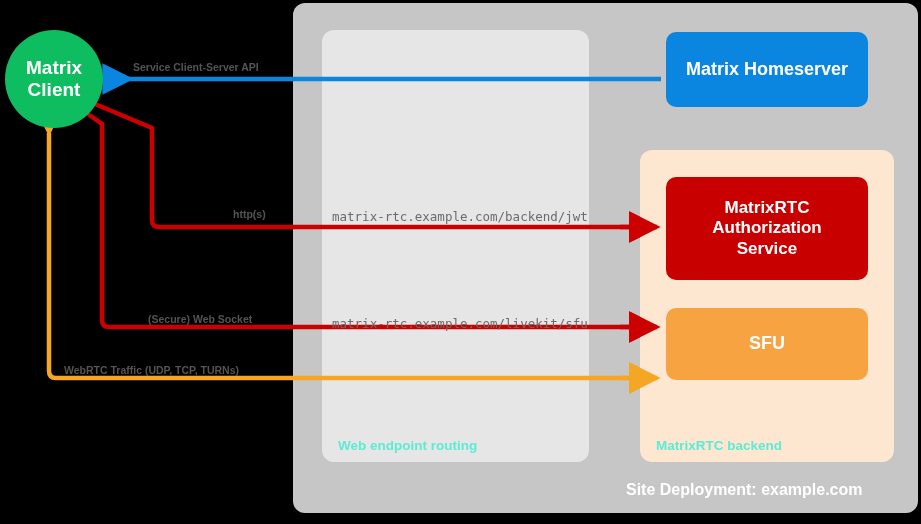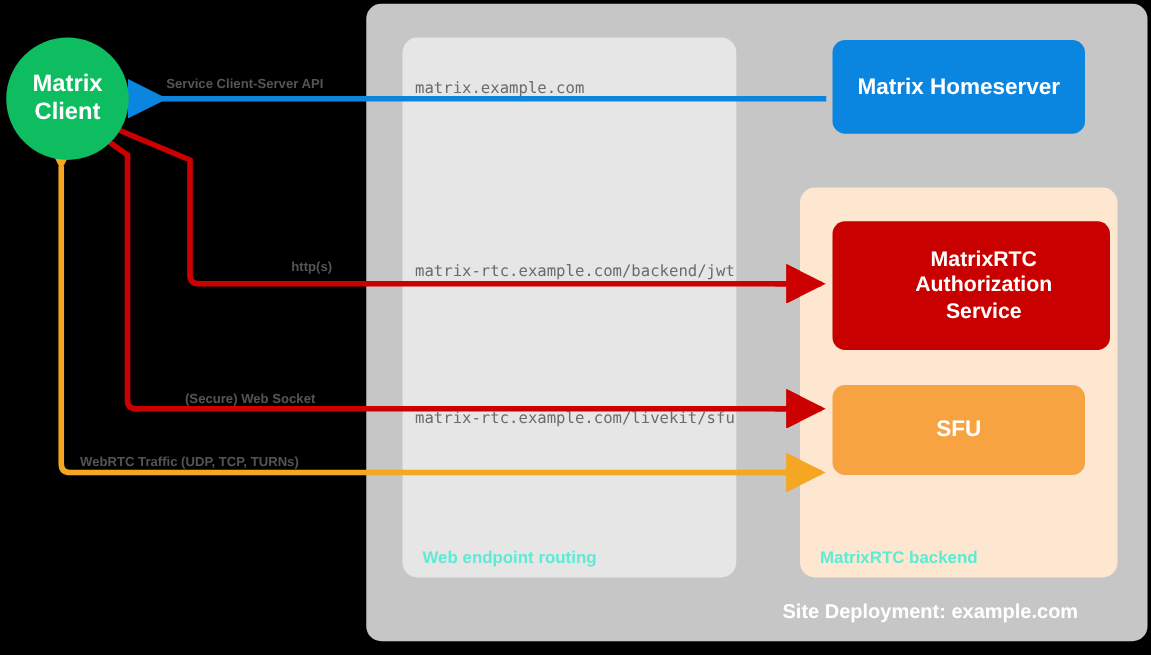--- a/index.html
+++ b/index.html
@@ -108,21 +108,21 @@
     font-size: 12.5px;
     color: #6b6b6b;
     letter-spacing: 0px;
   }
   #lbl-cs-api   { left: 133px; top: 61px; }
   #lbl-https    { left: 233px; top: 208px; }
   #lbl-wss      { left: 148px; top: 313px; }
   #lbl-webrtc   { left: 64px;  top: 364px; }
   #url-matrix       { left: 332px; top: 62px; }
   #url-jwt          { left: 332px; top: 209px; }
-  #url-sfu          { left: 332px; top: 326px; text-align: right; }
+  #url-sfu          { left: 332px; top: 316px; text-align: right; }
 </style>
 </head>
 <body>
 
 <div id="canvas">
 
   <div id="site-deployment" style="background: rgb(198, 198, 198);"></div>
   <div id="web-endpoint-routing" style="background: rgb(230, 230, 230);"></div>
 
   <svg class="layer" viewBox="0 0 921 524">
@@ -169,34 +169,33 @@
   </svg>
 
   <div class="node" id="matrix-client" style="background: rgb(13, 189, 96);">
     <span><span>Matrix</span><br><span>Client</span></span>
   </div>
 
   <div class="node" id="matrix-homeserver" style="background: rgb(10, 134, 224);">
     <span>Matrix Homeserver</span>
   </div>
 
-  <div class="node" id="auth-service" style="background: rgb(201, 0, 0); padding-left: 20px;">
+  <div class="node" id="auth-service" style="background: rgb(201, 0, 0);">
     <span><span>MatrixRTC</span><br><span>Authorization</span><br><span>Service</span></span>
   </div>
 
   <div class="node" id="sfu" style="background: rgb(247, 163, 65);">
     <span>SFU</span>
   </div>
 
   <div class="group-label" id="label-web-endpoint">Web endpoint routing</div>
   <div class="group-label" id="label-matrixrtc">MatrixRTC backend</div>
   <div class="group-label" id="label-site-deploy">Site Deployment: example.com</div>
 
   <div class="edge-label" id="lbl-cs-api">Service Client-Server API</div>
   <div class="edge-label" id="lbl-https">http(s)</div>
   <div class="edge-label" id="lbl-wss">(Secure) Web Socket</div>
   <div class="edge-label" id="lbl-webrtc">WebRTC Traffic (UDP, TCP, TURNs)</div>
 
-  <div class="url-label" id="url-matrix">matrix.example.com</div>
   <div class="url-label" id="url-jwt">matrix-rtc.example.com/backend/jwt</div>
   <div class="url-label" id="url-sfu">matrix-rtc.example.com/livekit/sfu</div>
 
 </div>
 
 </body></html>

